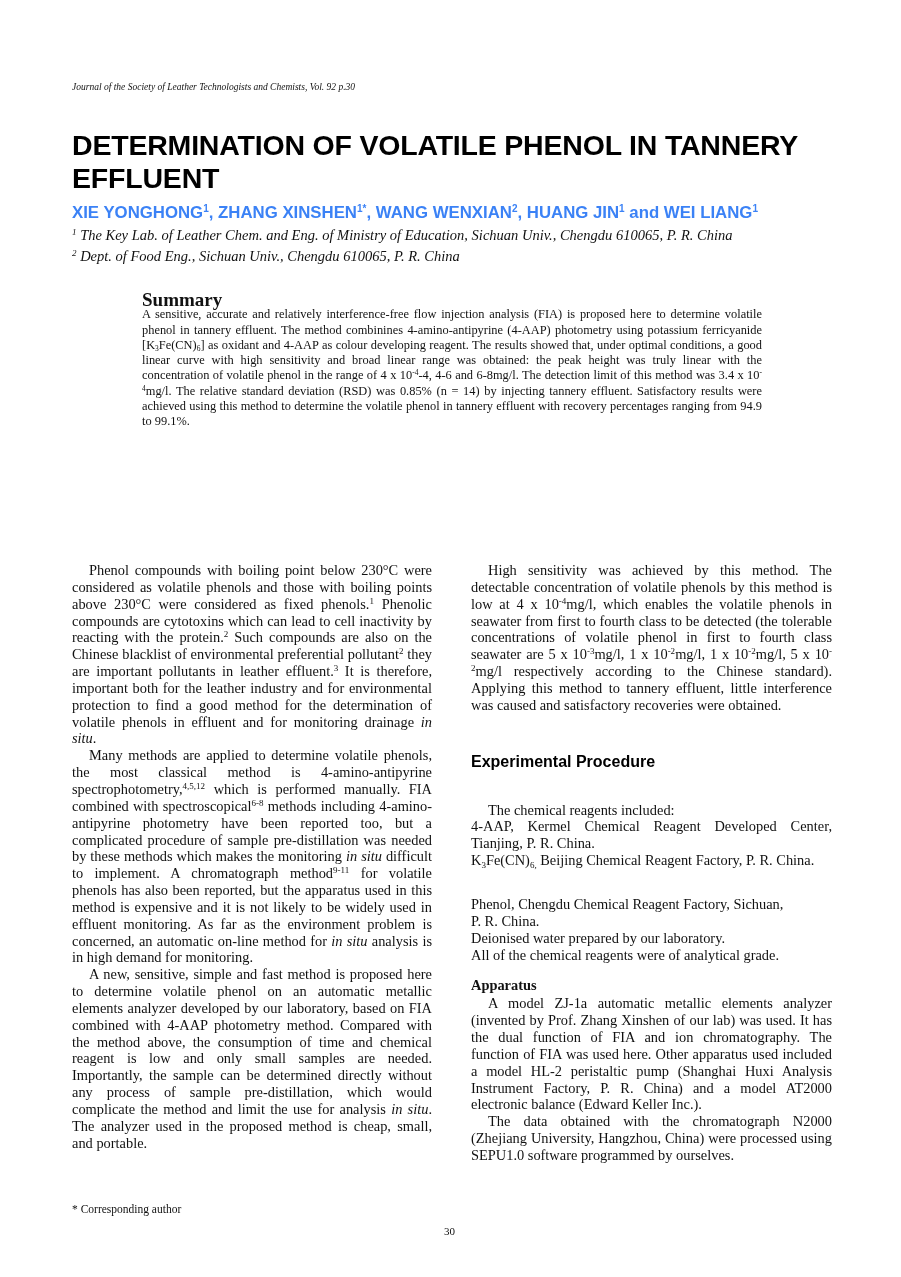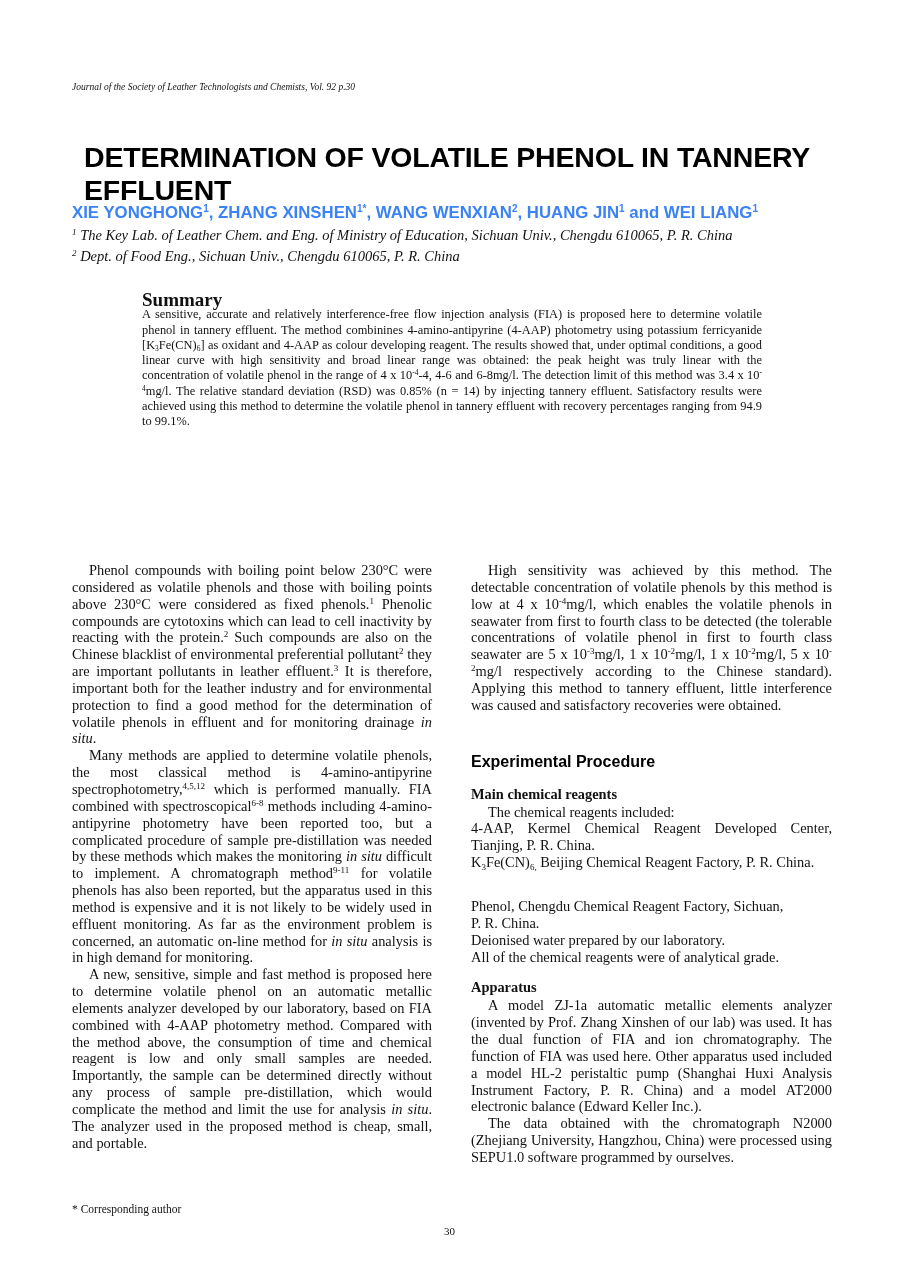--- a/index.html
+++ b/index.html
@@ -10,21 +10,21 @@
   }
   .running-head {
     position: absolute; left: 72px; top: 82px;
     font-family: "Liberation Serif", serif; font-style: italic;
     font-size: 9.5px; color: #111;
   }
   .title {
     position: absolute; left: 72px; top: 129px; width: 760px;
     font-family: "Liberation Sans", sans-serif; font-weight: bold;
     font-size: 28.5px; line-height: 33px; letter-spacing: -0.2px;
-    margin: 12px; color: #000;
+    margin: 0; color: #000;
   }
   .authors {
     position: absolute; left: 72px; top: 203px;
     font-family: "Liberation Sans", sans-serif; font-weight: bold;
     font-size: 16.8px; color: #3b82f6; white-space: nowrap;
   }
   .authors sup { font-size: 10px; vertical-align: 6px; line-height: 0; }
   .affil {
     position: absolute; left: 72px;
     font-family: "Liberation Serif", serif; font-style: italic;
@@ -94,23 +94,22 @@
 
 <div class="col col-left">
   <p><span>Phenol compounds with boiling point below 230°C were considered as volatile phenols and those with boiling points above 230°C were considered as fixed phenols.</span><sup>1</sup><span> Phenolic compounds are cytotoxins which can lead to cell inactivity by reacting with the protein.</span><sup>2</sup><span> Such compounds are also on the Chinese blacklist of environmental preferential pollutant</span><sup>2</sup><span> they are important pollutants in leather effluent.</span><sup>3</sup><span> It is therefore, important both for the leather industry and for environmental protection to find a good method for the determination of volatile phenols in effluent and for monitoring drainage </span><i>in situ</i><span>.</span></p>
   <p><span>Many methods are applied to determine volatile phenols, the most classical method is 4-amino-antipyrine spectrophotometry,</span><sup>4,5,12</sup><span> which is performed manually. FIA combined with spectroscopical</span><sup>6-8</sup><span> methods including 4-amino-antipyrine photometry have been reported too, but a complicated procedure of sample pre-distillation was needed by these methods which makes the monitoring </span><i>in situ</i><span> difficult to implement. A chromatograph method</span><sup>9-11</sup><span> for volatile phenols has also been reported, but the apparatus used in this method is expensive and it is not likely to be widely used in effluent monitoring. As far as the environment problem is concerned, an automatic on-line method for </span><i>in situ</i><span> analysis is in high demand for monitoring.</span></p>
   <p><span>A new, sensitive, simple and fast method is proposed here to determine volatile phenol on an automatic metallic elements analyzer developed by our laboratory, based on FIA combined with 4-AAP photometry method. Compared with the method above, the consumption of time and chemical reagent is low and only small samples are needed. Importantly, the sample can be determined directly without any process of sample pre-distillation, which would complicate the method and limit the use for analysis </span><i>in situ</i><span>. The analyzer used in the proposed method is cheap, small, and portable.</span></p>
 </div>
 
 <div class="col col-right">
   <p><span>High sensitivity was achieved by this method. The detectable concentration of volatile phenols by this method is low at 4 x 10</span><sup>-4</sup><span>mg/l, which enables the volatile phenols in seawater from first to fourth class to be detected (the tolerable concentrations of volatile phenol in first to fourth class seawater are 5 x 10</span><sup>-3</sup><span>mg/l, 1 x 10</span><sup>-2</sup><span>mg/l, 1 x 10</span><sup>-2</sup><span>mg/l, 5 x 10</span><sup>-2</sup><span>mg/l respectively according to the Chinese standard). Applying this method to tannery effluent, little interference was caused and satisfactory recoveries were obtained.</span></p>
 
-  <h2 class="sec-heading" style="margin-top:38px; margin-bottom:12px;">Experimental Procedure</h2>
+  <h2 class="sec-heading" style="margin-top:38px; margin-bottom:30px;">Experimental Procedure</h2>
 
-  <h3 class="subheading">Main chemical reagents</h3>
   <p>The chemical reagents included:</p>
   <p class="noindent">4-AAP, Kermel Chemical Reagent Developed Center, Tianjing, P. R. China.</p>
   <p class="noindent"><span>K</span><sub>3</sub><span>Fe(CN)</span><sub>6,</sub><span> Beijing Chemical Reagent Factory, P. R. China.</span></p>
   <p class="noindent" style="text-align:left;margin-top:27px;">
       <span class="reagent-line">Phenol, Chengdu Chemical Reagent Factory, Sichuan,</span>
       <span class="reagent-line">P. R. China.</span>
     </p>
   <p class="noindent">Deionised water prepared by our laboratory.</p>
   <p class="noindent">All of the chemical reagents were of analytical grade.</p>
 

